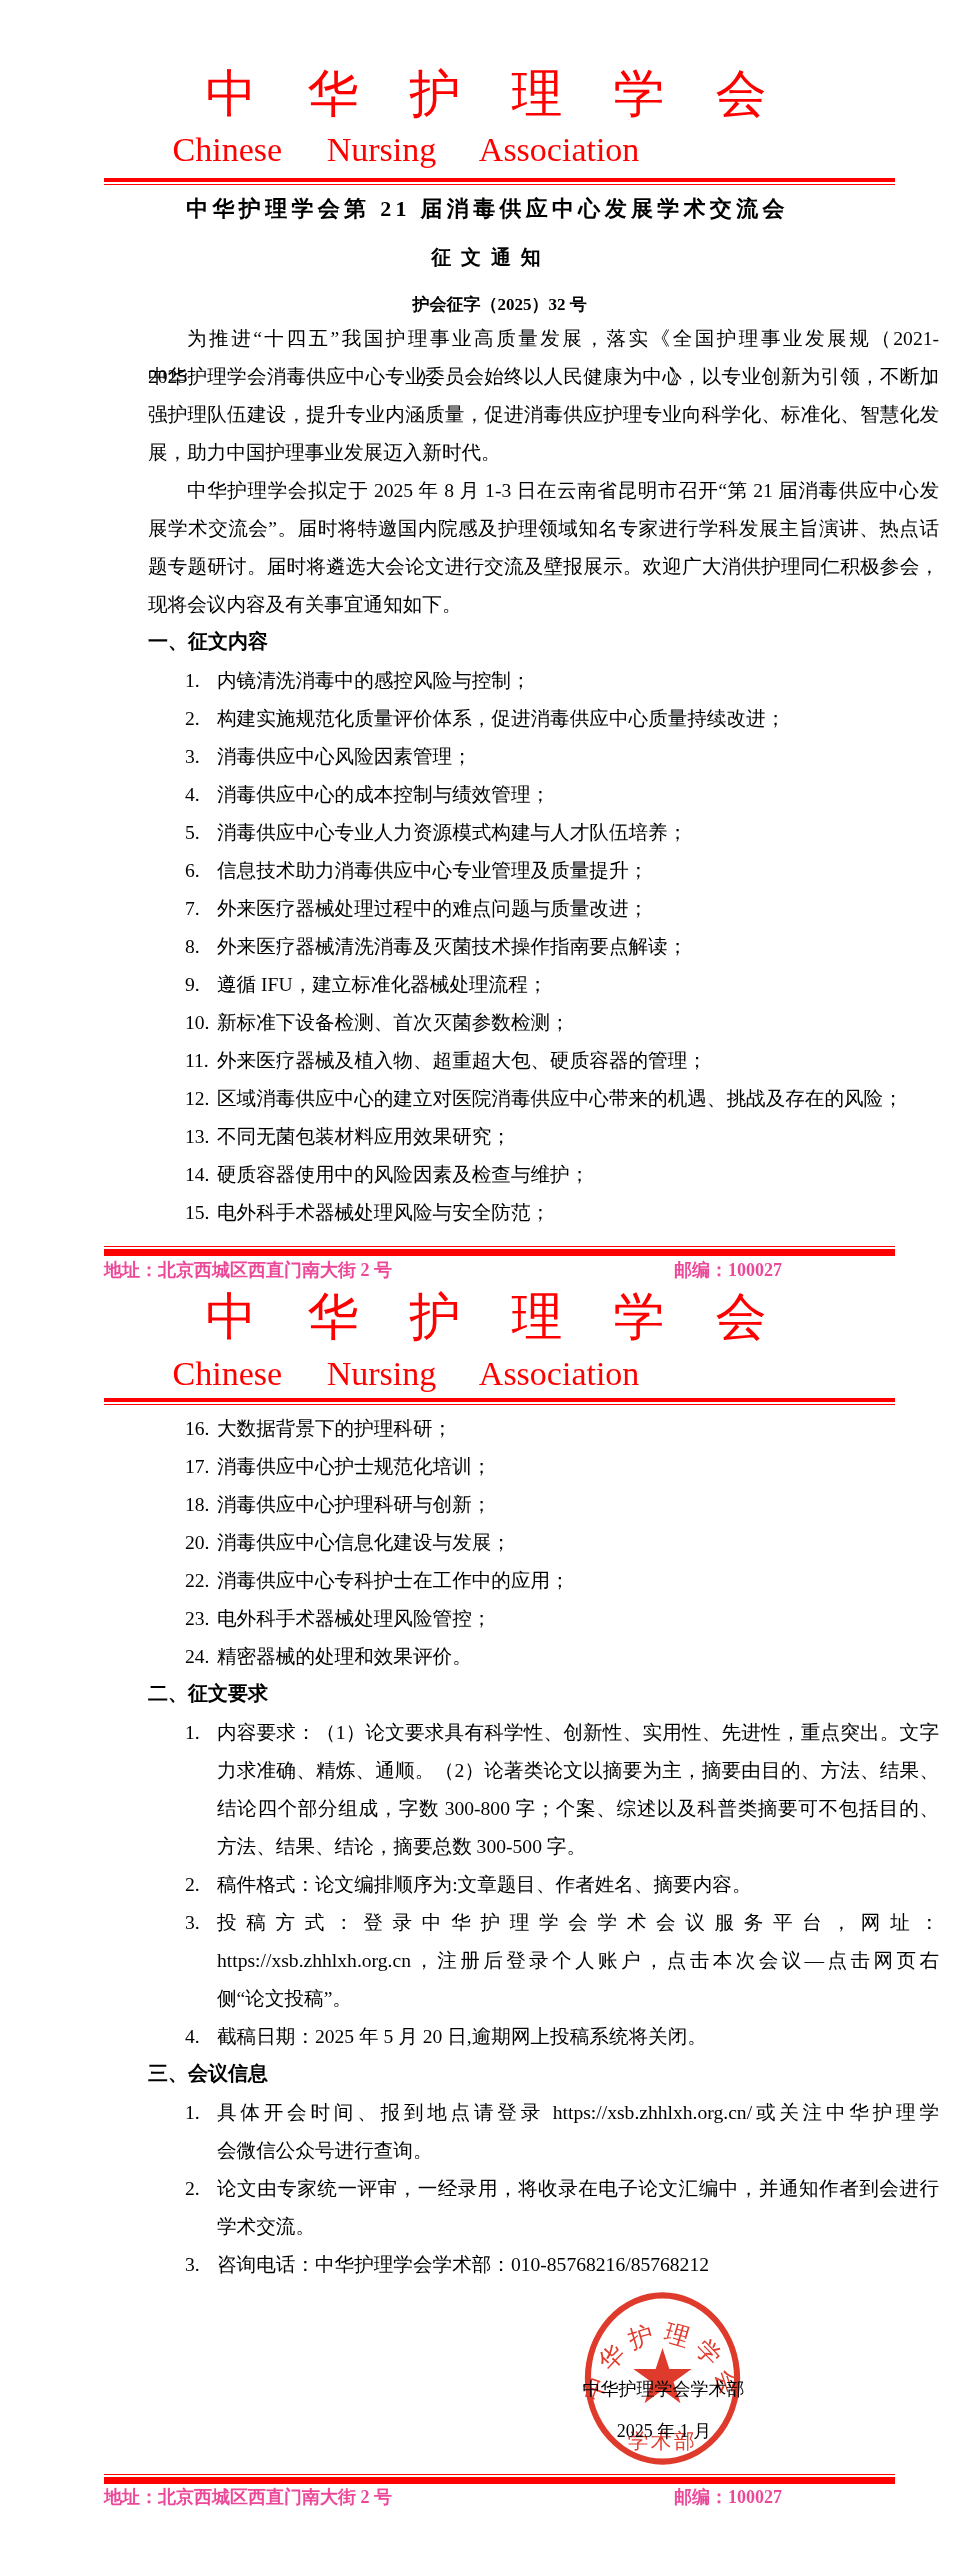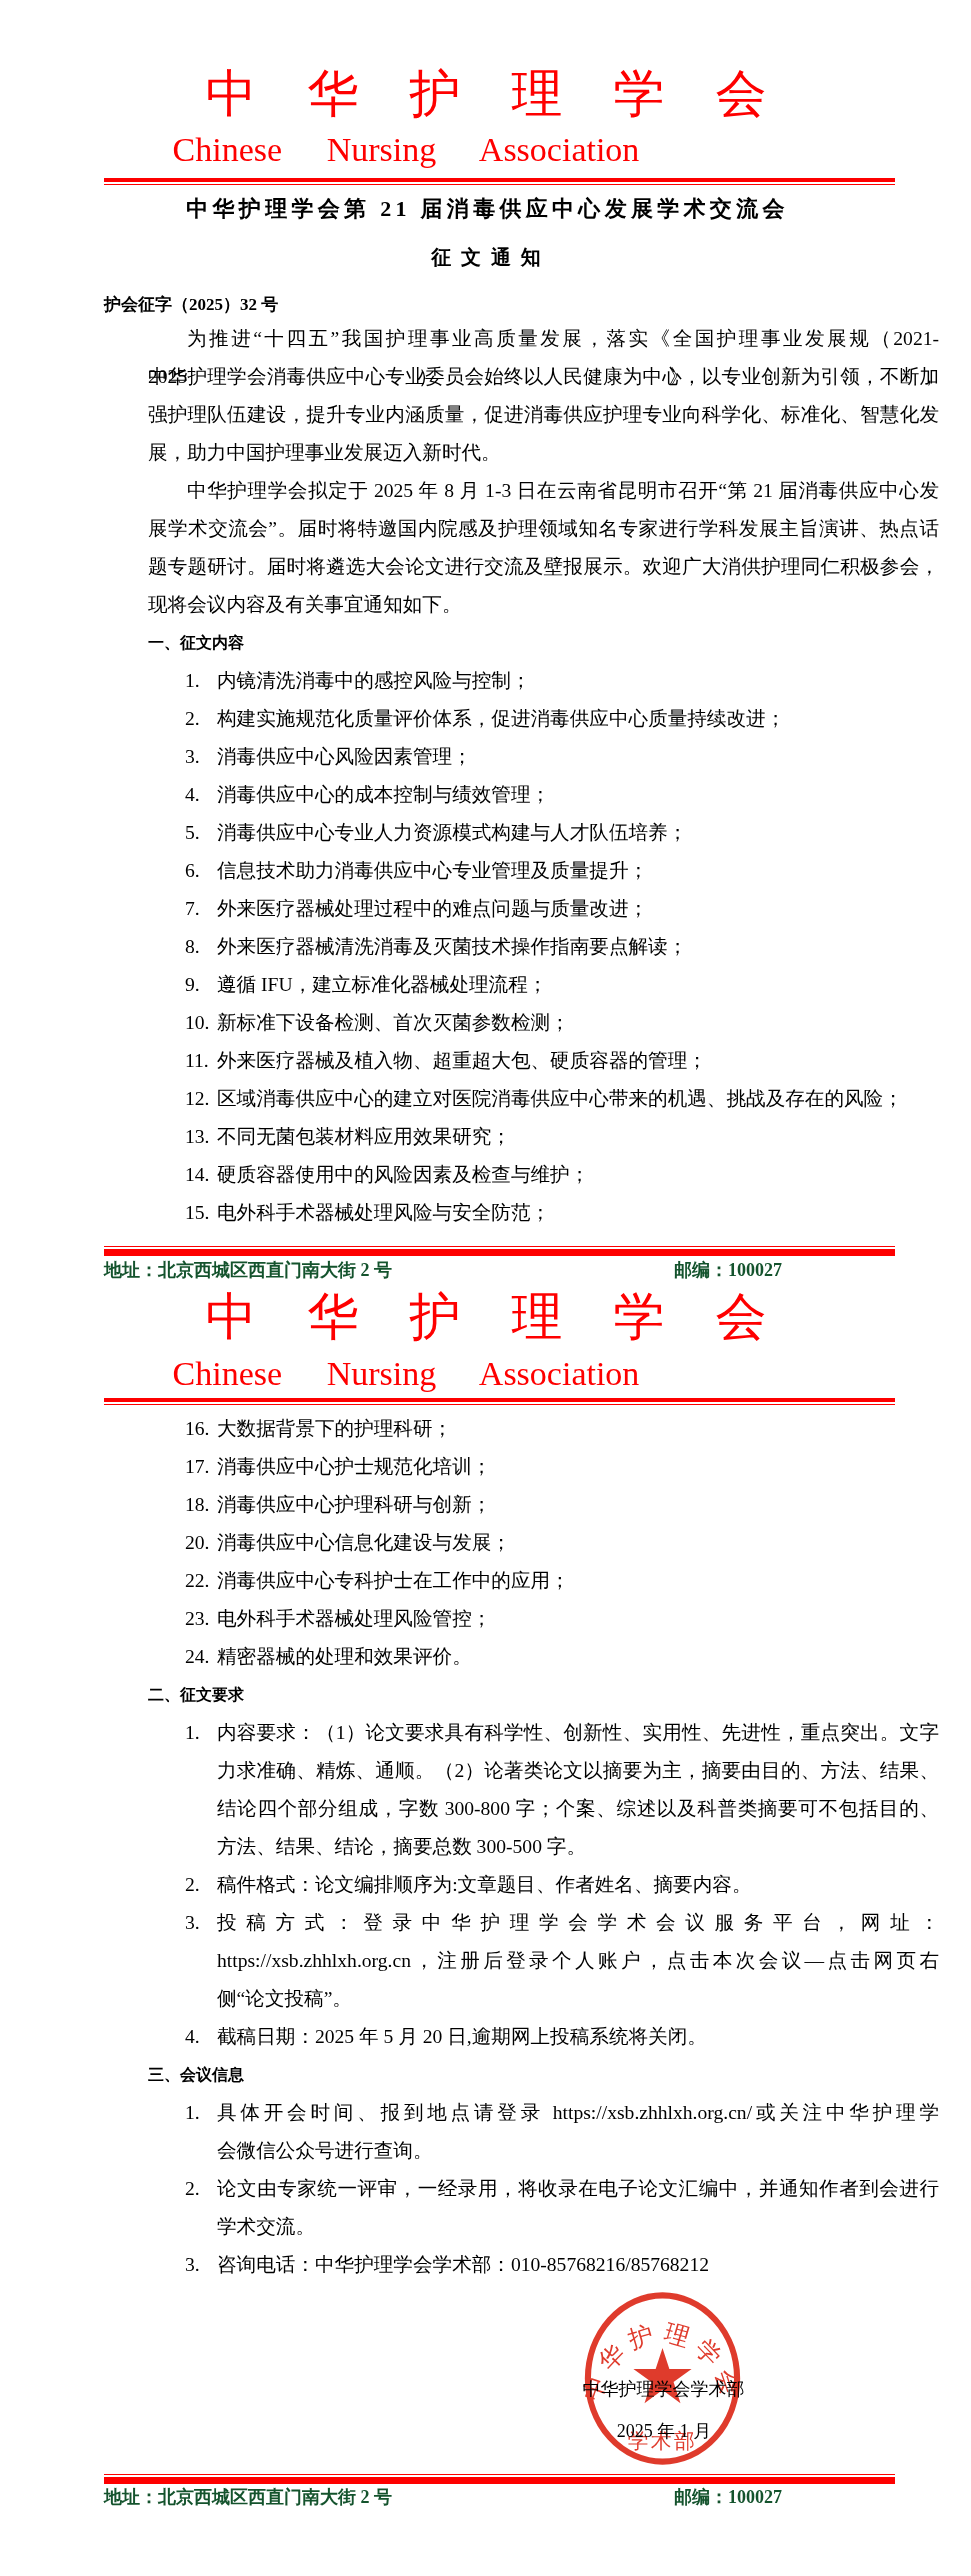--- a/index.html
+++ b/index.html
@@ -27,36 +27,36 @@
     left:0; width:972px; text-align:center; font-weight:bold;
     font-size:22px; line-height:29px; letter-spacing:4.3px; padding-left:3px;
     box-sizing:border-box; white-space:nowrap;
   }
   .doc-subtitle {
     left:0; width:972px; text-align:center; font-weight:bold;
     font-size:20px; line-height:27px; letter-spacing:9.8px; padding-left:9.8px;
     box-sizing:border-box;
   }
   .doc-no {
-    left:104px; width:791px; text-align:left; font-weight:bold;
+    left:104px; width:791px; text-align:center; font-weight:bold;
     font-size:17px; line-height:24.5px;
   }
   
   .flow { left:104px; width:791px; font-size:19.6px;margin-left:44px; }
   .ln { height:38px; line-height:38px; white-space:normal; }
   .first { text-indent:39px; }
   .j { text-align:justify; text-align-last:justify; }
-  .heading { font-weight:bold; font-size:16px; }
+  .heading { font-weight:bold; font-size:20px;font-family:Liberation Mono, monospace; }
   .li { position:relative; padding-left:69px; box-sizing:border-box; }
   .li .num { position:absolute; left:37px; top:0; }
   .li .txt { display:block; }
   .cont { padding-left:69px; box-sizing:border-box; }
   
   .footer-line { left:104px; width:791px; font-size:18px; line-height:24.5px;
-    font-weight:bold; color:#14532d; }
+    font-weight:bold; color:#ec4899; }
   .footer-line .postcode { position:absolute; left:570px; top:0; }
   
   .signature { left:581px; width:165px; font-size:18px; line-height:28px;
     text-align:center; z-index:3; }
   .sig-date  { left:603px; width:122px; font-size:18px; line-height:28px;
     text-align:center; z-index:3; }
   .seal { left:581px; top:2288px; width:163px; height:181px; z-index:2; opacity:.92; }
 </style>
 </head>
 <body>

